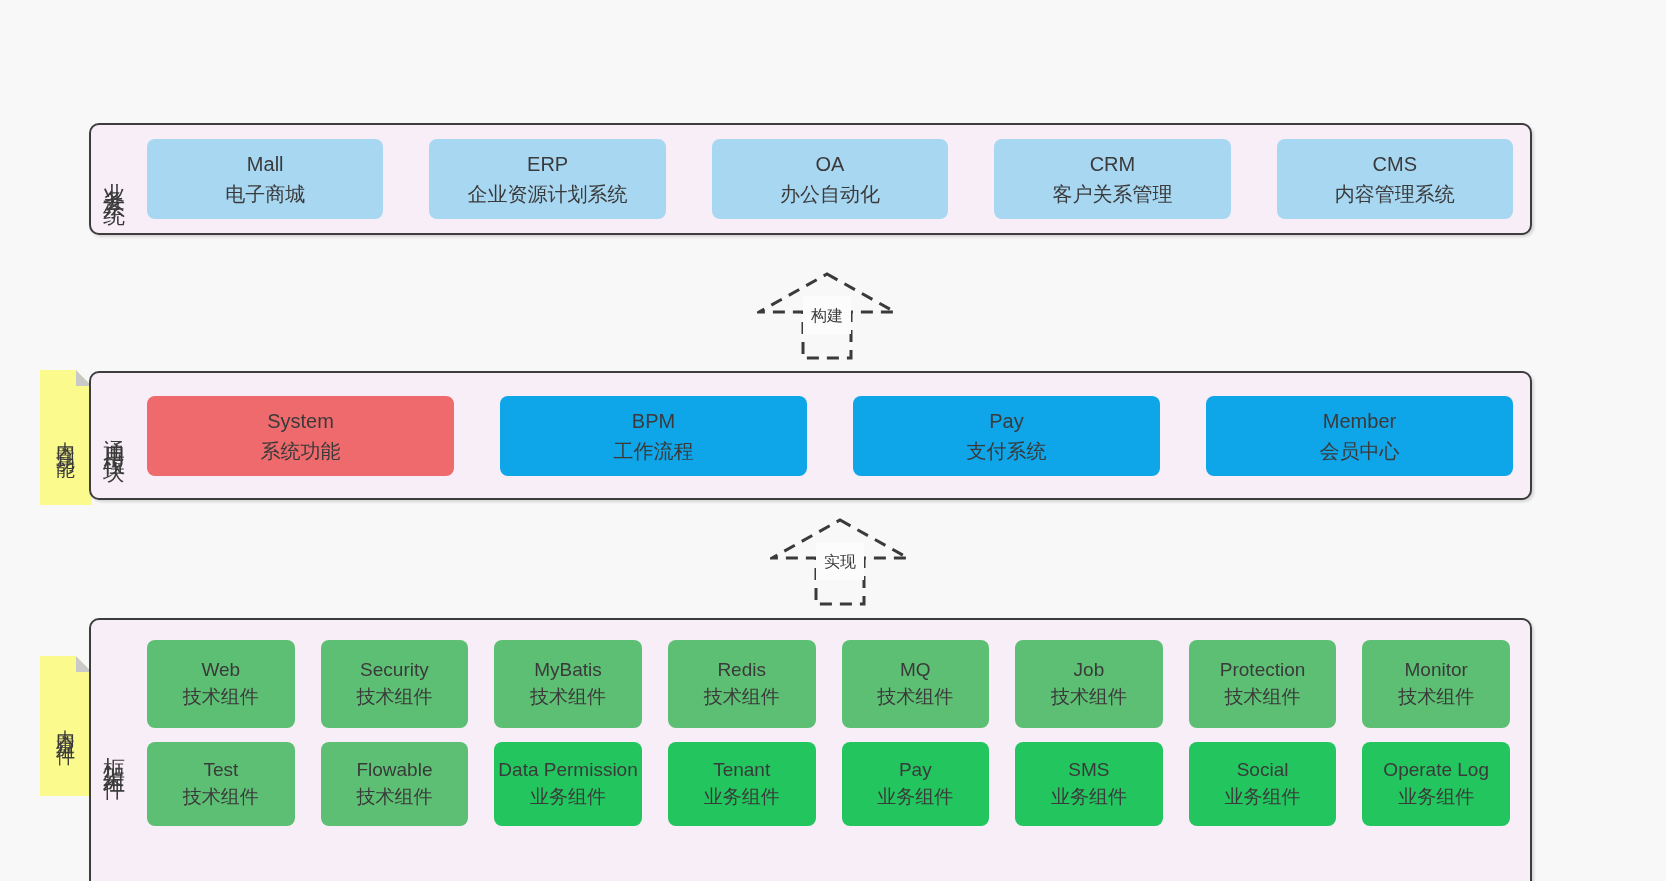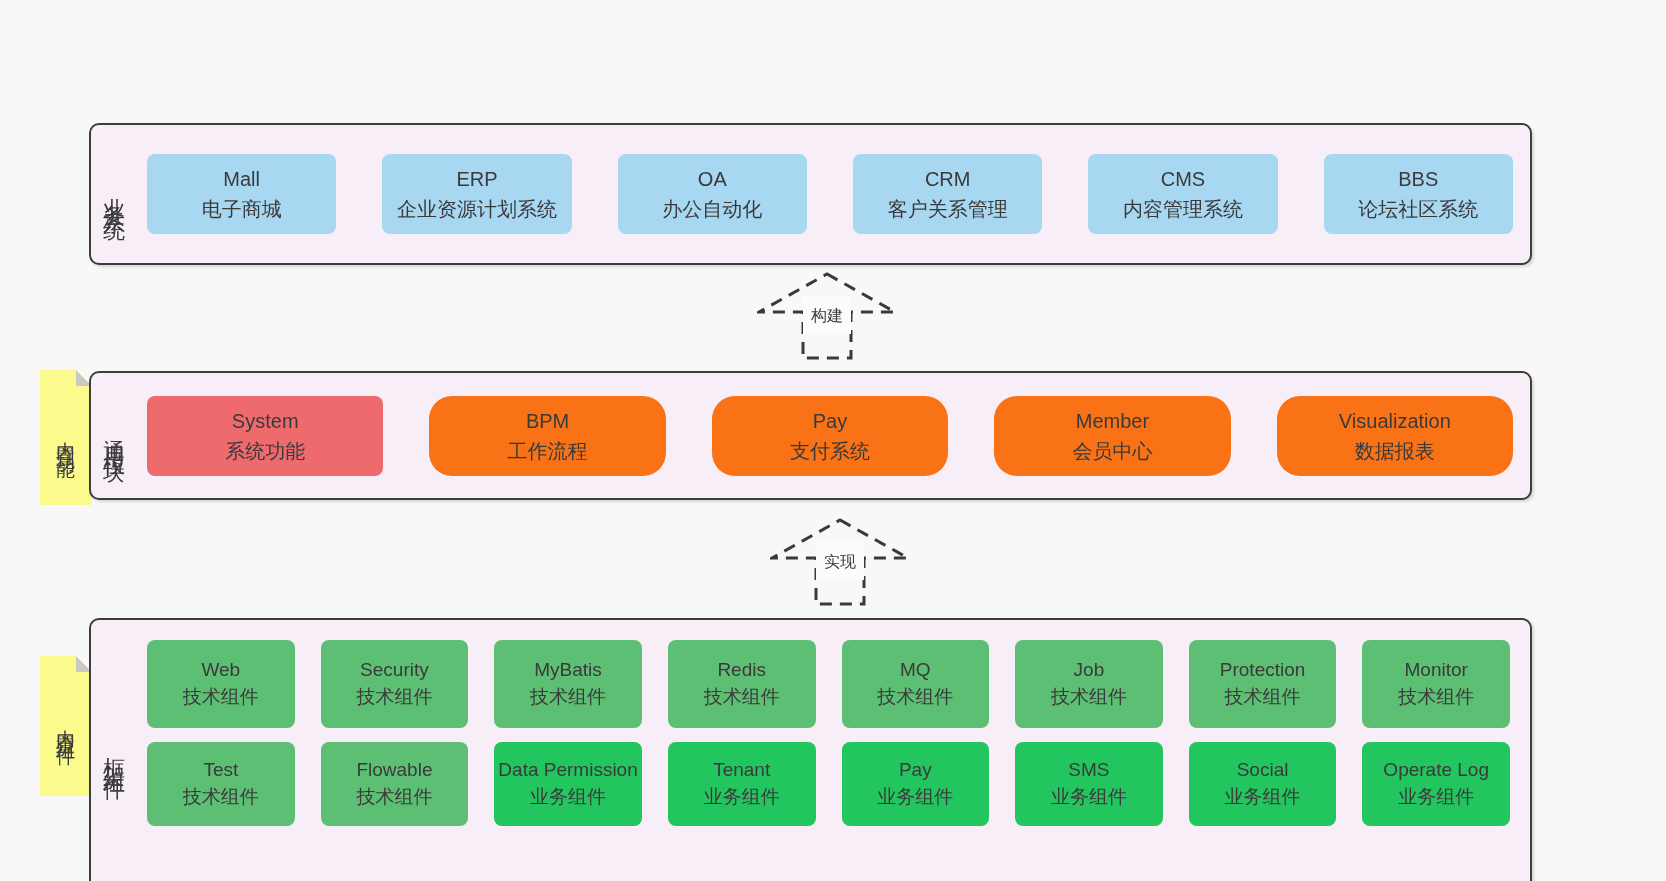--- a/index.html
+++ b/index.html
@@ -15,21 +15,21 @@
 
   
   .layer{
     position:absolute;left:89px;width:1443px;
     background:#f8eef7;
     border:2px solid #3d3d3d;
     border-radius:10px;
     box-sizing:border-box;
     box-shadow:2px 2px 3px rgba(0,0,0,0.14);
   }
-  #layer-business{top:123px;height:142px;}
+  #layer-business{top:123px;height:112px;}
   #layer-modules{top:371px;height:129px;}
   #layer-framework{top:618px;height:272px;}
 
   .layer-label{
     position:absolute;left:12px;top:50%;
     transform:translateY(-50%);
     writing-mode:vertical-rl;text-orientation:upright;
     font-size:22px;letter-spacing:7px;line-height:1;
     white-space:nowrap;
   }
@@ -52,21 +52,21 @@
     display:flex;flex-direction:column;align-items:center;justify-content:center;
     text-align:center;
     font-size:20px;line-height:1.5;
   }
   .boxes-row .box{height:100%;font-size:19px;line-height:1.4;padding:0 4px;box-sizing:border-box;}
   .box .en{display:block;}
   .box .zh{display:block;}
 
   .box.blue{background:#a8d7f2;}
   .box.red{background:#ef6a6d;}
-  .box.pink{background:#f97316;border-radius:23px;}
+  .box.pink{background:#0ea5e9;}
   .box.green{background:#5dbf73;}
   .box.lightgreen{background:#22c55e;}
 
   
   .sticky-note{
     position:absolute;width:52px;
     background:#fbfa8d;
     clip-path:polygon(0 0, calc(100% - 16px) 0, 100% 16px, 100% 100%, 0 100%);
     z-index:-1;
   }
@@ -120,24 +120,20 @@
     <span class="en">OA</span>
     <span class="zh">办公自动化</span>
   </div>
         <div class="box blue">
     <span class="en">CRM</span>
     <span class="zh">客户关系管理</span>
   </div>
         <div class="box blue">
     <span class="en">CMS</span>
     <span class="zh">内容管理系统</span>
-  </div>
-        <div class="box blue">
-    <span class="en">BBS</span>
-    <span class="zh">论坛社区系统</span>
   </div>
       </div>
   </div>
 
   <svg class="arrow" id="arrow-build" viewBox="0 0 140 88">
     <polygon points="70,2 138,40 94,40 94,86 46,86 46,40 2,40"></polygon>
     <rect x="46" y="24" width="48" height="38"></rect>
     <text x="70" y="45">构建</text>
   </svg>
 
@@ -157,24 +153,20 @@
     <span class="zh">工作流程</span>
   </div>
         <div class="box pink">
     <span class="en">Pay</span>
     <span class="zh">支付系统</span>
   </div>
         <div class="box pink">
     <span class="en">Member</span>
     <span class="zh">会员中心</span>
   </div>
-        <div class="box pink">
-    <span class="en">Visualization</span>
-    <span class="zh">数据报表</span>
-  </div>
       </div>
   </div>
 
   <svg class="arrow" id="arrow-implement" viewBox="0 0 140 88">
     <polygon points="70,2 138,40 94,40 94,86 46,86 46,40 2,40"></polygon>
     <rect x="46" y="24" width="48" height="38"></rect>
     <text x="70" y="45">实现</text>
   </svg>
 
   <div class="layer" id="layer-framework">

